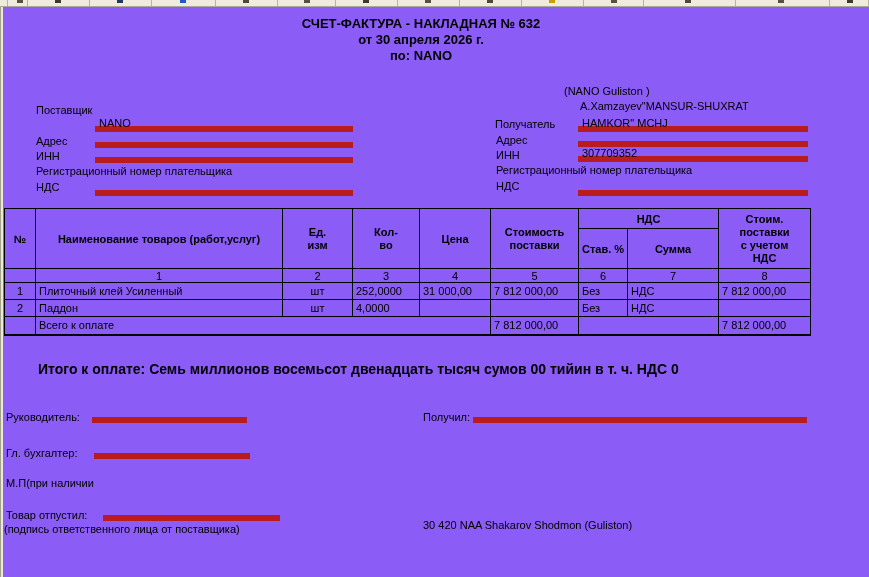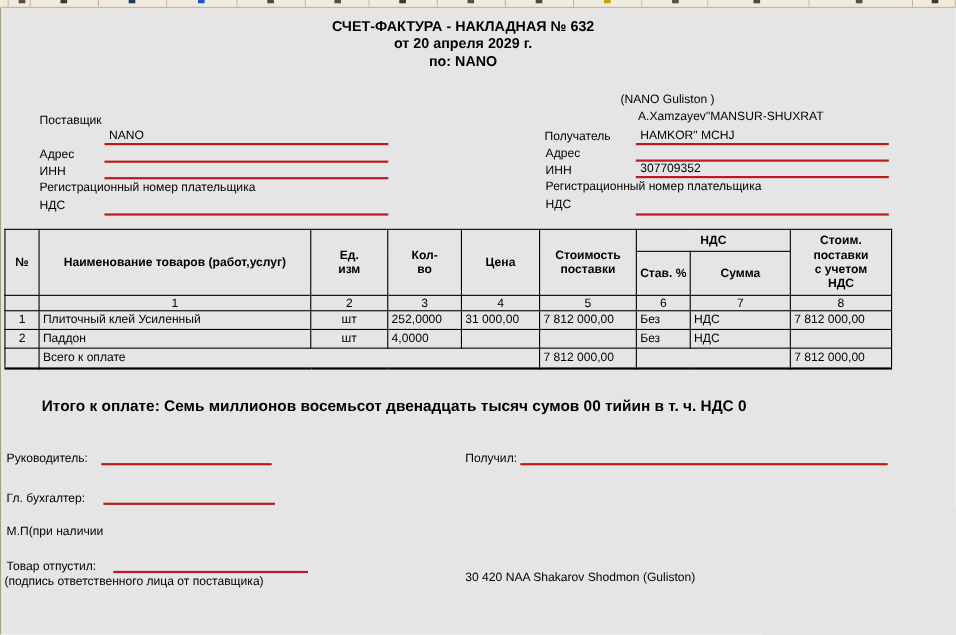--- a/index.html
+++ b/index.html
@@ -1,30 +1,30 @@
 <!DOCTYPE html>
 <html><head>
 <meta charset="utf-8">
 <style>
   html,body{margin:0;padding:0;}
-  .screen{position:relative;width:869px;height:577px;background:#e5e5e5;
+  .screen{position:relative;width:869px;height:577px;background:#8b5cf6;
           font-family:"Liberation Sans",sans-serif;color:#000;overflow:hidden;}
   
   .toolbar-strip{position:absolute;top:0;left:0;width:869px;height:7px;
                  background:#ece9d8;border-bottom:1px solid #aca899;display:flex;box-sizing:border-box;}
   .toolbar-cell{position:relative;height:100%;border-right:1px solid #b9b59c;box-sizing:border-box;background:#efecdd;}
   .toolbar-cell .mark{position:absolute;top:0;left:45%;width:6px;height:3px;display:block;}
   
   .left-strip{position:absolute;top:7px;left:0;width:3px;height:570px;background:#ece9d8;border-left:1px solid #a3a08c;box-sizing:border-box;}
 
   .abs{position:absolute;}
   .t11{font-size:11px;line-height:13px;}
   .b{font-weight:bold;}
   .title-block{top:16px;left:0;width:842px;text-align:center;font-weight:bold;font-size:13px;line-height:16px;}
-  .uline{border-bottom:2px solid #b91c1c;box-sizing:border-box;}
+  .uline{border-bottom:6px solid #b91c1c;box-sizing:border-box;}
   .val{padding-left:4px;font-size:11px;line-height:15px;height:16px;}
 
   table.invoice{position:absolute;left:4px;top:208px;border-collapse:collapse;table-layout:fixed;
                 font-size:11px;border:1px solid #000;}
   table.invoice td,table.invoice th{border:1px solid #000;padding:0 3px;overflow:hidden;
                 font-weight:normal;box-sizing:border-box;}
   table.invoice th{font-weight:bold;text-align:center;vertical-align:middle;padding:1px 2px;}
   .wrap{white-space:pre-line;line-height:13px;}
   .numrow td{text-align:center;height:14px;font-size:11px;padding:0;}
   .datarow td{height:17px;}
@@ -83,21 +83,21 @@
         <span class="mark" style="background: rgb(85, 82, 63);"></span>
       </div>
       <div class="toolbar-cell" style="width: 39px;">
         <span class="mark" style="background: rgb(60, 58, 44);"></span>
       </div>
     </div>
   <div class="left-strip"></div>
 
   <div class="abs title-block">
     <div>СЧЕТ-ФАКТУРА - НАКЛАДНАЯ № 632</div>
-    <div>от 20 апреля 2029 г.</div>
+    <div>от 30 апреля 2026 г.</div>
     <div>по: NANO</div>
   </div>
 
   <div class="abs t11" style="left:36px;top:104px;">Поставщик</div>
   <div class="abs uline val" style="left:95px;top:116px;width:258px;"><span>NANO</span></div>
   <div class="abs t11" style="left:36px;top:135px;">Адрес</div>
   <div class="abs uline val" style="left:95px;top:132px;width:258px;"><span></span></div>
   <div class="abs t11" style="left:36px;top:150px;">ИНН</div>
   <div class="abs uline val" style="left:95px;top:147px;width:258px;"><span></span></div>
   <div class="abs t11" style="left:36px;top:165px;">Регистрационный номер плательщика</div>

